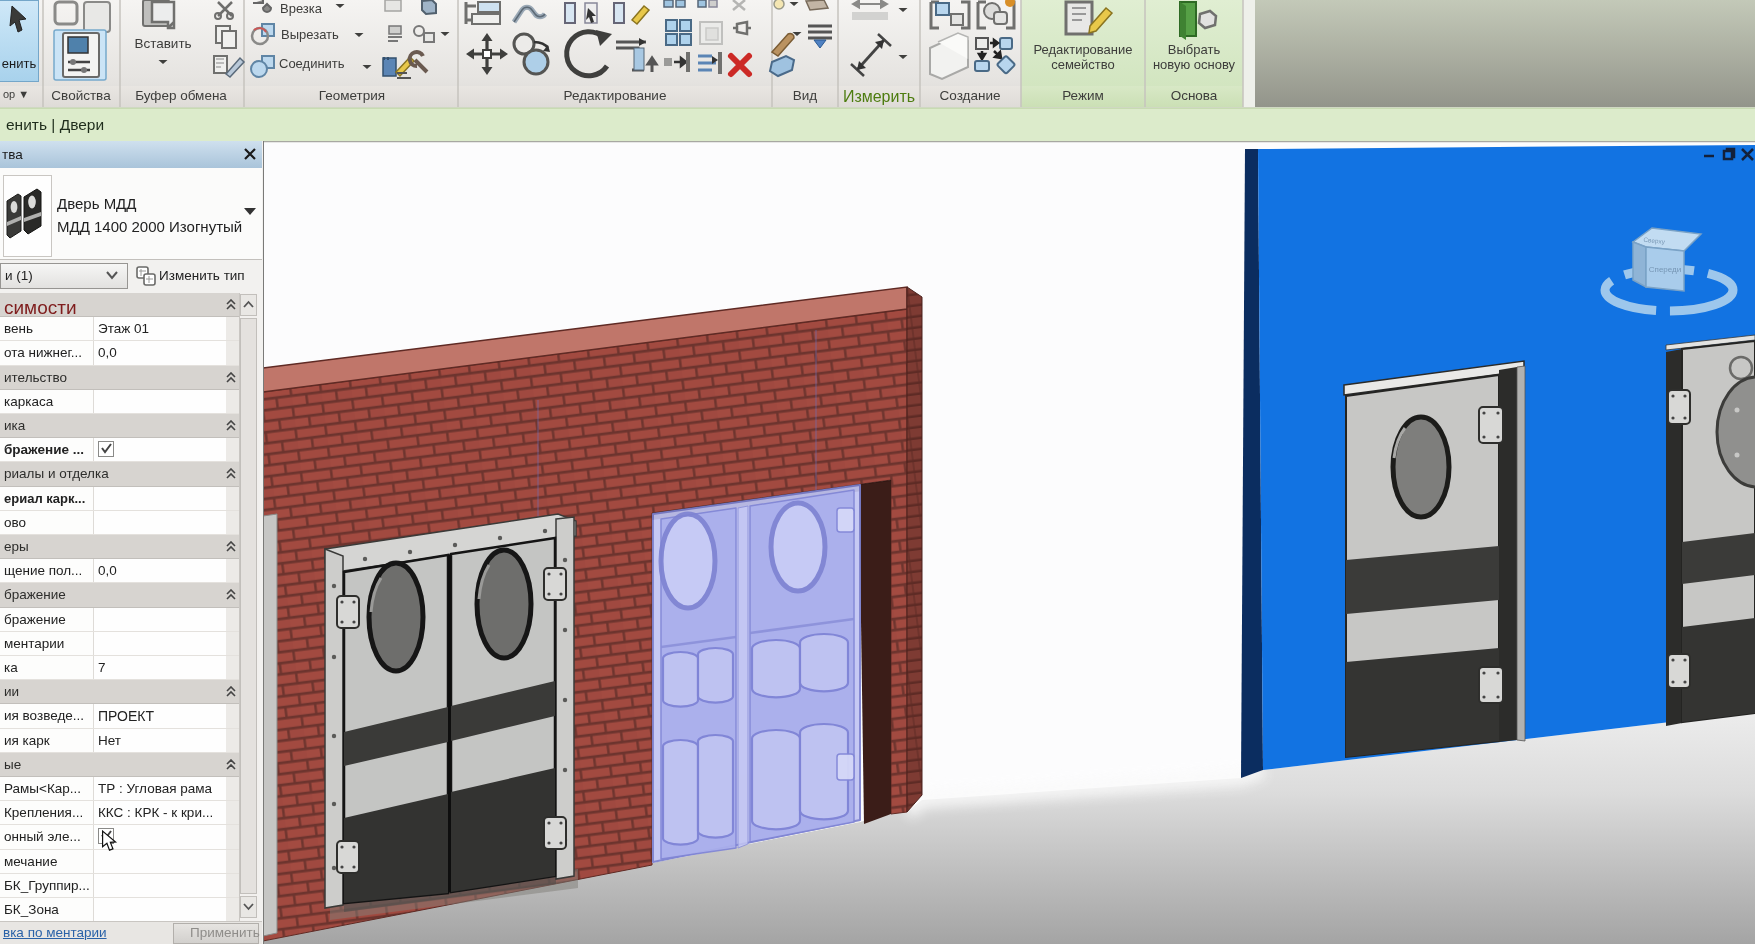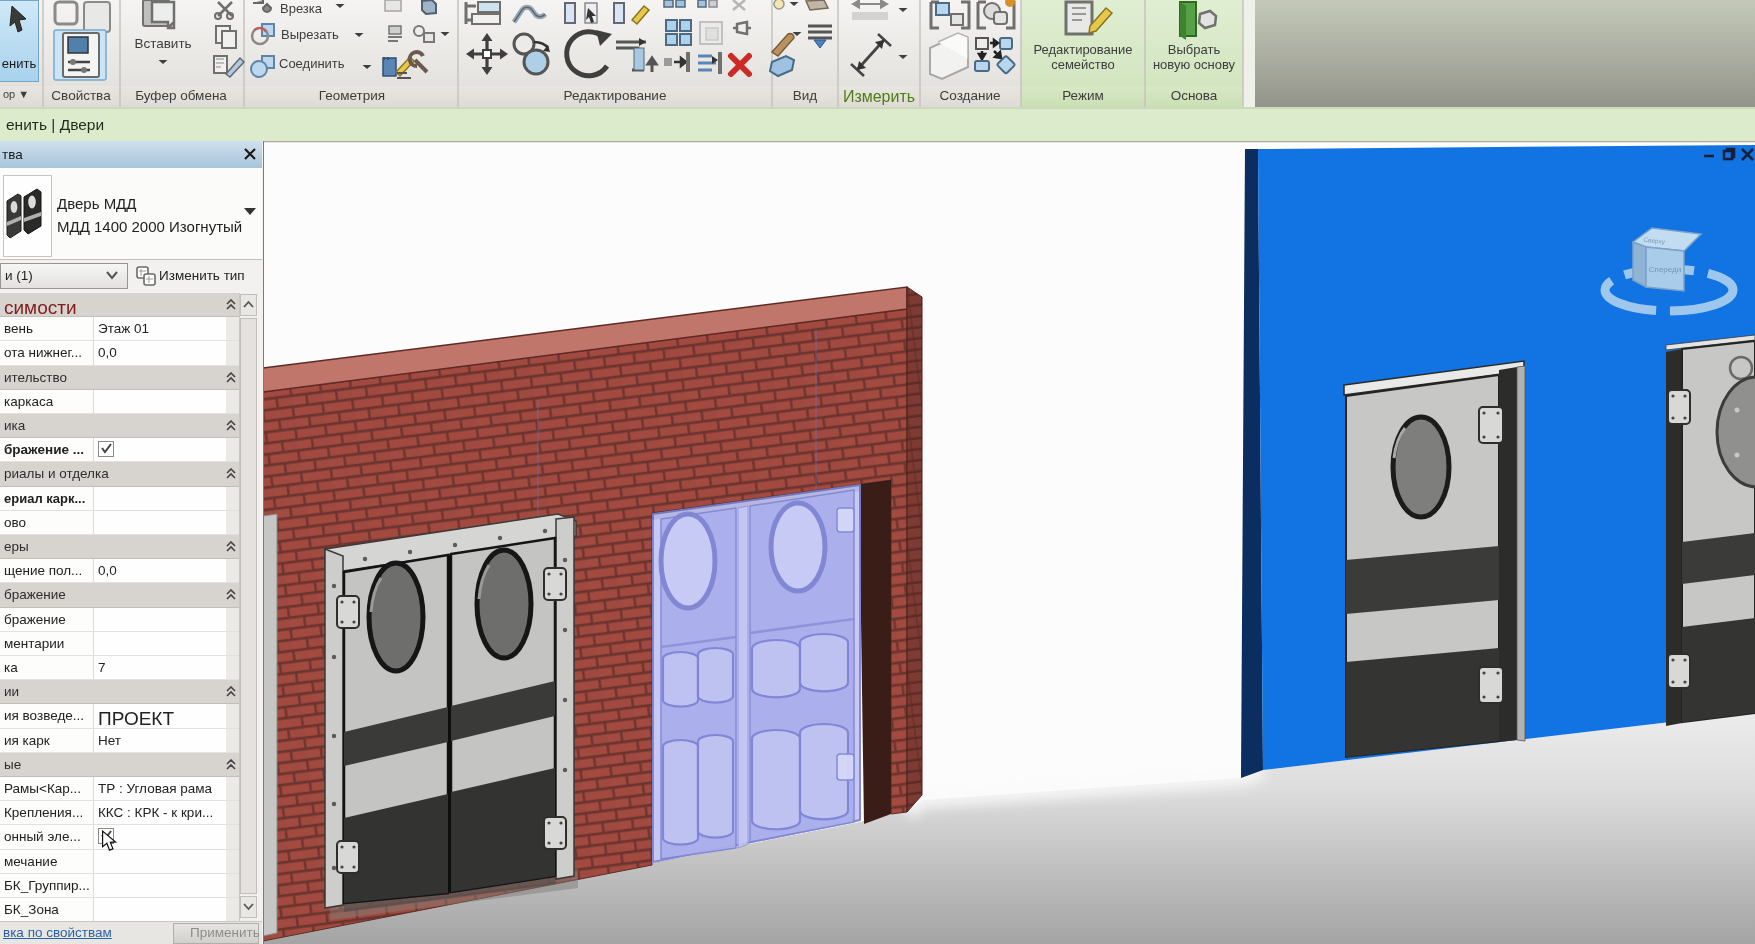--- a/index.html
+++ b/index.html
@@ -438,21 +438,21 @@
 <div class="t" style="left:98px;top:660px;font-size:13.5px;color:#222;font-weight:normal;">7</div>
 <div class="a" style="left:0;top:680px;width:239px;height:23px;background:#d7d4d0;border-bottom:1px solid #c2bfbb;"></div>
 <div class="t" style="left:4px;top:684px;font-size:13.5px;color:#2e2e2c;font-weight:normal;">ии</div>
 <svg class="a" style="left:226px;top:686px" width="12" height="12">
     <path d="M1,5 L5,1 L9,5 M1,10 L5,6 L9,10" stroke="#444" stroke-width="1.6" fill="none"></path>
   </svg>
 <div class="a" style="left:0;top:704px;width:239px;height:24px;background:#fdfdfc;border-bottom:1px solid #e4e1dd;"></div>
 <div class="a" style="left:93px;top:704px;width:132px;height:24px;background:#fefefe;border-left:1px solid #dedbd7;border-right:1px solid #dedbd7;"></div>
 <div class="a" style="left:226px;top:704px;width:13px;height:24px;background:#eceae7;"></div>
 <div class="t" style="left:4px;top:708px;font-size:13.5px;color:#222;font-weight:normal;">ия возведе...</div>
-<div class="t" style="left:98px;top:708px;font-size:19px;color:#222;font-weight:normal;">ПРОЕКТ</div>
+<div class="t" style="left:98px;top:708px;font-size:14px;color:#222;font-weight:normal;">ПРОЕКТ</div>
 <div class="a" style="left:0;top:729px;width:239px;height:23px;background:#fdfdfc;border-bottom:1px solid #e4e1dd;"></div>
 <div class="a" style="left:93px;top:729px;width:132px;height:23px;background:#fefefe;border-left:1px solid #dedbd7;border-right:1px solid #dedbd7;"></div>
 <div class="a" style="left:226px;top:729px;width:13px;height:23px;background:#eceae7;"></div>
 <div class="t" style="left:4px;top:733px;font-size:13.5px;color:#222;font-weight:normal;">ия карк</div>
 <div class="t" style="left:98px;top:733px;font-size:13.5px;color:#222;font-weight:normal;">Нет</div>
 <div class="a" style="left:0;top:753px;width:239px;height:23px;background:#d7d4d0;border-bottom:1px solid #c2bfbb;"></div>
 <div class="t" style="left:4px;top:757px;font-size:13.5px;color:#2e2e2c;font-weight:normal;">ые</div>
 <svg class="a" style="left:226px;top:759px" width="12" height="12">
     <path d="M1,5 L5,1 L9,5 M1,10 L5,6 L9,10" stroke="#444" stroke-width="1.6" fill="none"></path>
   </svg>
@@ -494,18 +494,18 @@
 <div class="a" style="left:240px;top:294px;width:17px;height:22px;background:#e9e7e4;border:1px solid #c2bfbb;box-sizing:border-box;"></div>
 <svg class="a" style="left:243px;top:300px" width="12" height="10">
     <path d="M1,7 L5.5,2 L10,7" stroke="#555" stroke-width="1.8" fill="none"></path>
   </svg>
 <div class="a" style="left:240px;top:318px;width:17px;height:576px;background:#e4e1de;border:1px solid #c2bfbb;box-sizing:border-box;"></div>
 <div class="a" style="left:240px;top:896px;width:17px;height:22px;background:#e9e7e4;border:1px solid #c2bfbb;box-sizing:border-box;"></div>
 <svg class="a" style="left:243px;top:902px" width="12" height="10">
     <path d="M1,2 L5.5,7 L10,2" stroke="#555" stroke-width="1.8" fill="none"></path>
   </svg>
 <div class="a" style="left:0;top:921px;width:262px;height:23px;background:#e8e6e3;border-top:1px solid #c9c6c2;"></div>
-<div class="t" style="left:3px;top:925px;font-size:13.5px;color:#2a62a8;text-decoration:underline;">вка по свойствам</div>
+<div class="t" style="left:3px;top:925px;font-size:13.5px;color:#2a62a8;text-decoration:underline;">вка по ментарии</div>
 <div class="a" style="left:173px;top:923px;width:86px;height:21px;background:linear-gradient(#e6e4e1,#d2d0cd);border:1px solid #b2afab;box-sizing:border-box;"></div>
 <div class="t" style="left:190px;top:925px;font-size:13.5px;color:#8f8d8a;font-weight:normal;">Применить</div>
 <svg class="a" style="left:100px;top:830px;z-index:50" width="19" height="23" viewBox="0 0 22 26">
     <path d="M3,1 L3,19 L8,15 L11,23 L15,21.5 L12,14 L18,13.5 Z" fill="#fff" stroke="#111" stroke-width="1.4"></path>
   </svg>
 
 </body></html>

